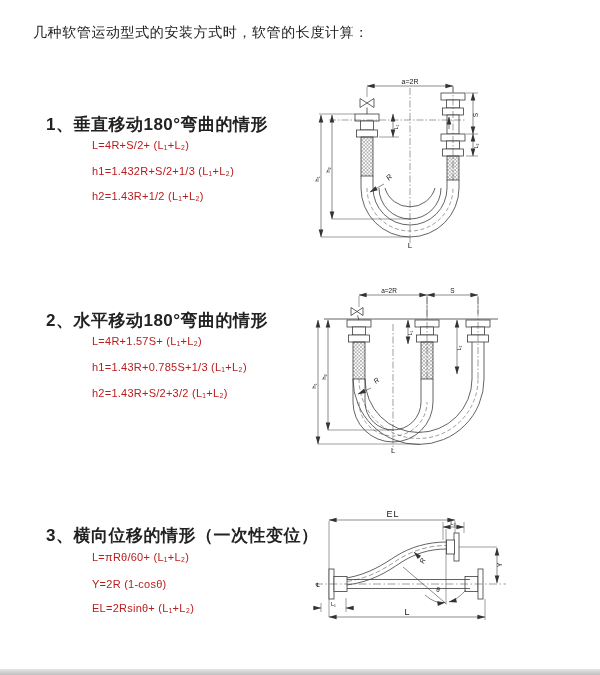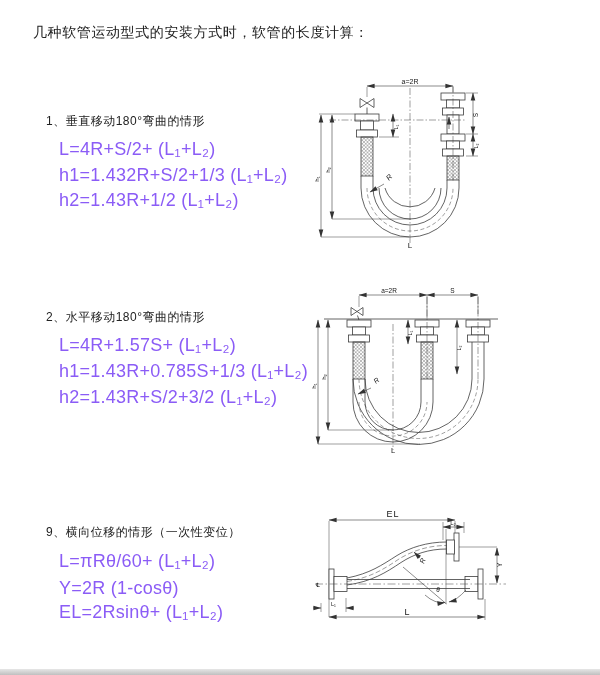--- a/index.html
+++ b/index.html
@@ -1,42 +1,42 @@
 <!DOCTYPE html>
 <html><head>
 <meta charset="utf-8">
 <style>
   html,body{margin:0;padding:0}
   body{
     width:600px;height:675px;background:#ffffff;position:relative;overflow:hidden;
     font-family:"Liberation Sans","DejaVu Sans",sans-serif;color:#222;
   }
   .title{position:absolute;left:33px;top:24px;font-size:14px;font-weight:normal;letter-spacing:.6px;white-space:nowrap}
-  .hd{position:absolute;left:46px;font-size:12px;font-weight:normal;letter-spacing:.5px;white-space:nowrap}
-  .fm{position:absolute;left:59px;font-size:18px;color:#8b5cf6;letter-spacing:.25px;white-space:nowrap}
+  .hd{position:absolute;left:46px;font-size:17px;font-weight:bold;letter-spacing:.5px;white-space:nowrap}
+  .fm{position:absolute;left:92px;font-size:11px;color:#b91c1c;letter-spacing:.25px;white-space:nowrap}
   svg.diag{position:absolute}
   svg text{fill:#161616}
   .edge{position:absolute;left:0;bottom:0;width:600px;height:6px;background:linear-gradient(#e6e6e6,#bfbfbf)}
 </style>
 </head>
 <body>
 
 <div class="title">几种软管运动型式的安装方式时，软管的长度计算：</div>
 
 <div class="hd" style="top:113px">1、垂直移动180°弯曲的情形</div>
 <div class="fm" style="top:139px">L=4R+S/2+ (L₁+L₂)</div>
 <div class="fm" style="top:165px">h1=1.432R+S/2+1/3 (L₁+L₂)</div>
 <div class="fm" style="top:190px">h2=1.43R+1/2 (L₁+L₂)</div>
 
 <div class="hd" style="top:309px">2、水平移动180°弯曲的情形</div>
 <div class="fm" style="top:335px">L=4R+1.57S+ (L₁+L₂)</div>
 <div class="fm" style="top:361px">h1=1.43R+0.785S+1/3 (L₁+L₂)</div>
 <div class="fm" style="top:387px">h2=1.43R+S/2+3/2 (L₁+L₂)</div>
 
-<div class="hd" style="top:524px">9、横向位移的情形（一次性变位）</div>
+<div class="hd" style="top:524px">3、横向位移的情形（一次性变位）</div>
 <div class="fm" style="top:551px">L=πRθ/60+ (L₁+L₂)</div>
 <div class="fm" style="top:578px">Y=2R (1-cosθ)</div>
 <div class="fm" style="top:602px">EL=2Rsinθ+ (L₁+L₂)</div>
 
 <svg class="diag" style="left:315px;top:72px" width="235" height="185" viewBox="0 0 235 185">
   <defs>
     <marker id="ar1" viewBox="0 0 8 6" refX="7.6" refY="3" markerWidth="9" markerHeight="6" orient="auto-start-reverse" markerUnits="userSpaceOnUse">
       <path d="M0,0.7 L8,3 L0,5.3 Z" fill="#333"></path>
     </marker>
     <pattern id="ht1" width="3.5" height="3.5" patternUnits="userSpaceOnUse">

